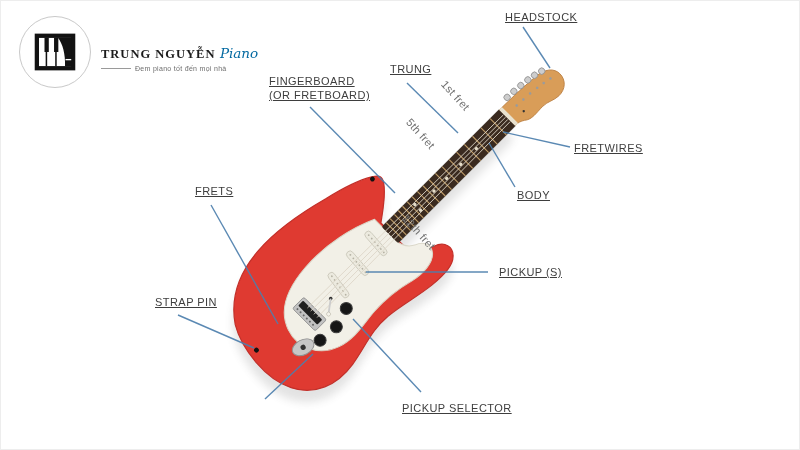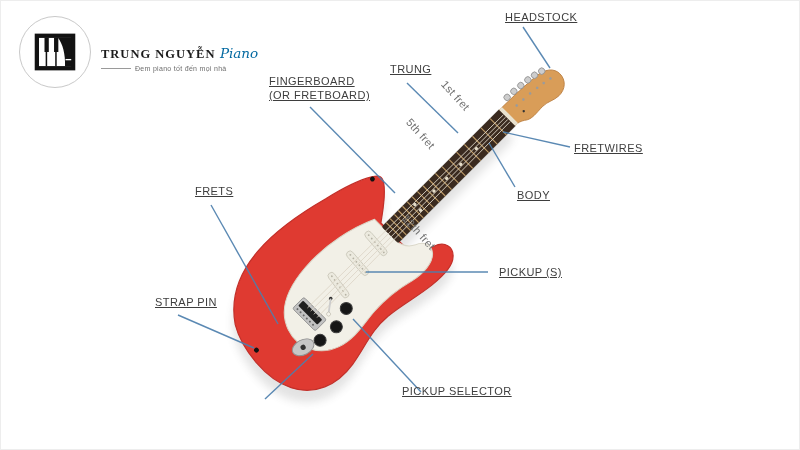--- a/index.html
+++ b/index.html
@@ -235,19 +235,19 @@
   <div class="lbl" style="left:389px;top:61px">TRUNG</div>
   <div class="lbl" style="left:268px;top:73px">
     <div>FINGERBOARD</div>
     <div>(OR FRETBOARD)</div>
   </div>
   <div class="lbl" style="left:573px;top:140px">FRETWIRES</div>
   <div class="lbl" style="left:516px;top:187px">BODY</div>
   <div class="lbl" style="left:194px;top:183px">FRETS</div>
   <div class="lbl" style="left:154px;top:294px">STRAP PIN</div>
   <div class="lbl" style="left:498px;top:264px">PICKUP (S)</div>
-  <div class="lbl" style="left:401px;top:383px">PICKUP SELECTOR</div>
+  <div class="lbl" style="left:401px;top:400px">PICKUP SELECTOR</div>
 
   <div class="fret-lbl" style="left:447px;top:77px">1st fret</div>
   <div class="fret-lbl" style="left:412px;top:115px">5th fret</div>
   <div class="fret-lbl" style="left:408px;top:211px">12th fret</div>
 
 </div>
 
 </body></html>

